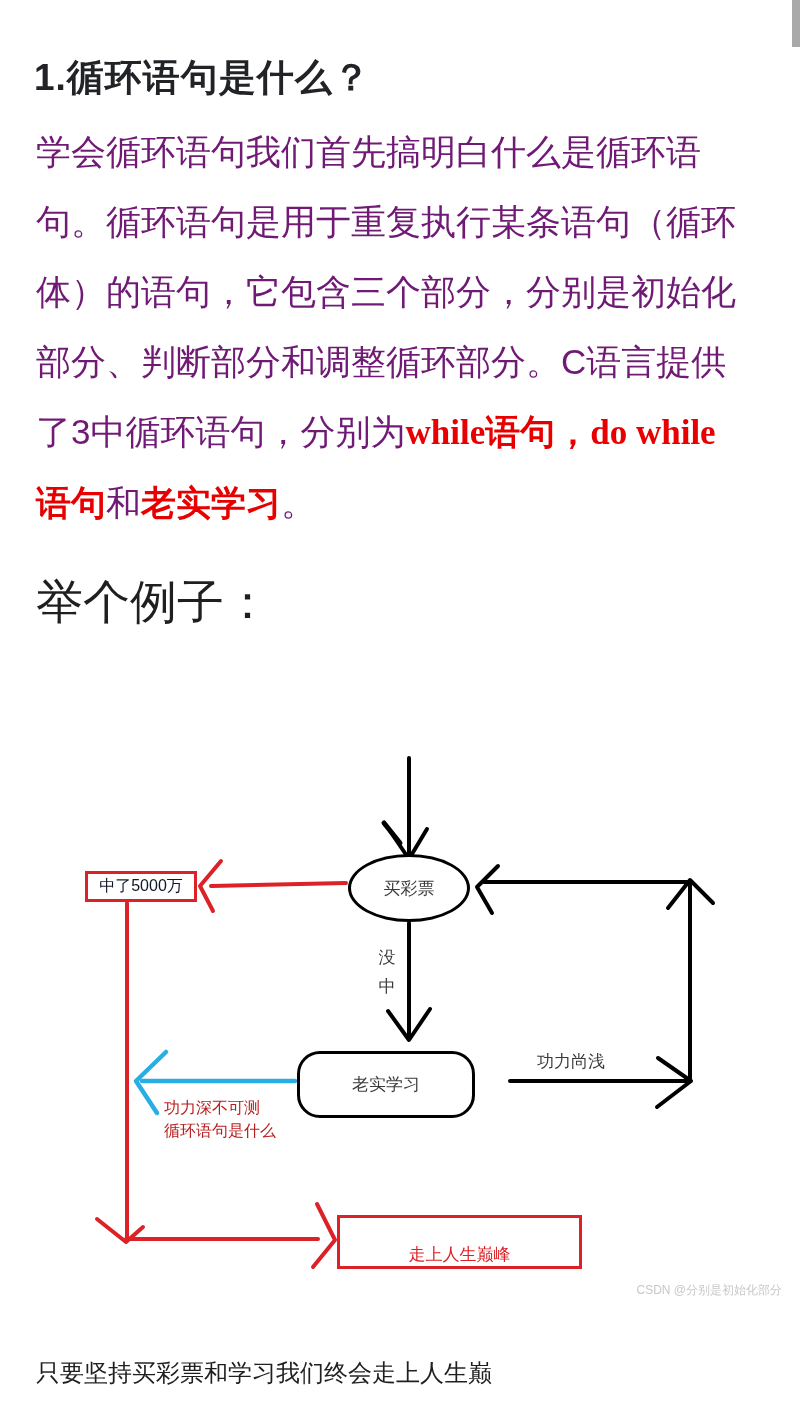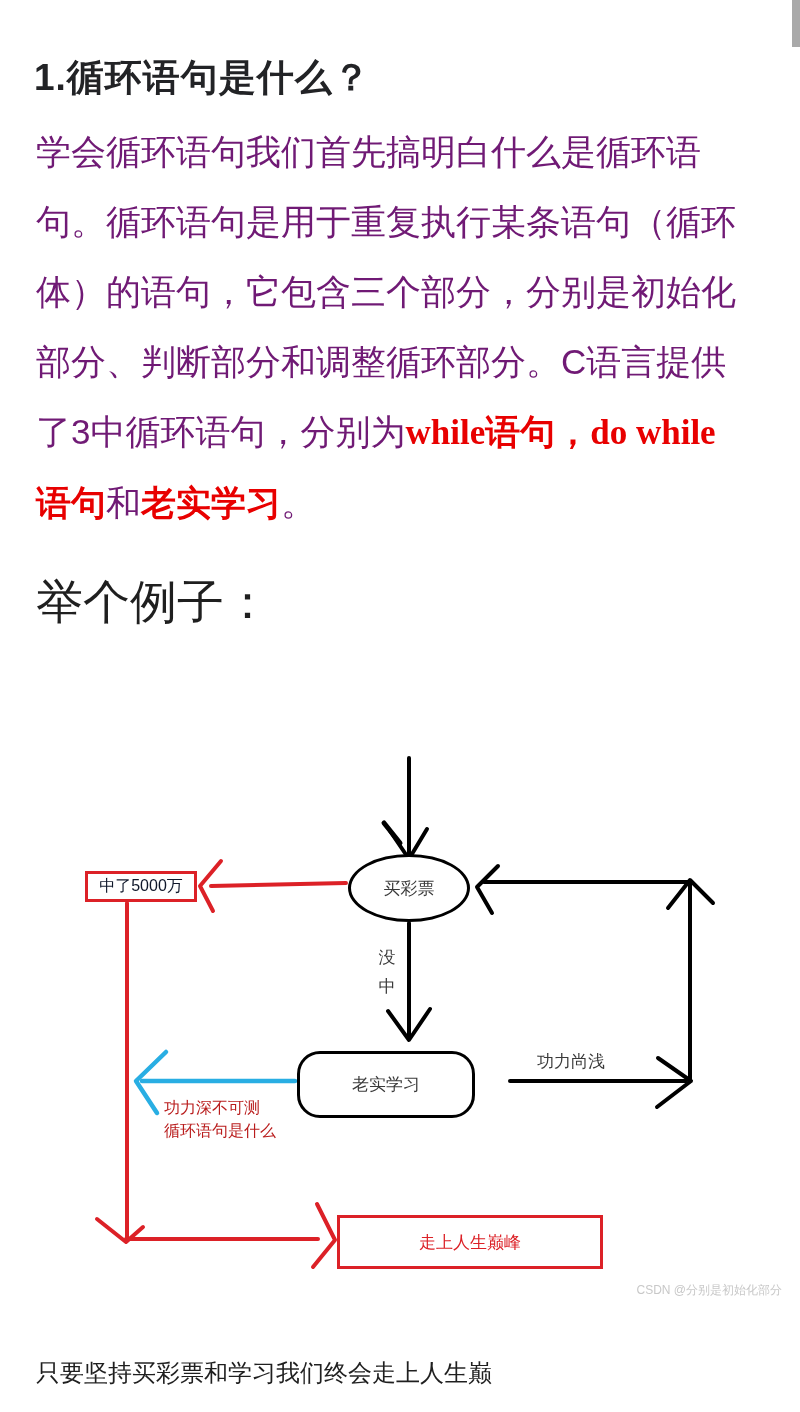--- a/index.html
+++ b/index.html
@@ -23,21 +23,21 @@
   
   .flowchart { left:0; top:690px; width:800px; height:622px; }
   .flowchart svg { position:absolute; left:0; top:0; }
 
   .node { position:absolute; display:flex; align-items:center; justify-content:center;
           background:#ffffff; color:#3a3a3a; font-size:17px; }
   .node-enter  { left:320px; top:25px;  width:180px; height:42px; border:3px solid #000; }
   .node-lottery{ left:348px; top:164px; width:122px; height:68px; border:3.5px solid #000; border-radius:50%; }
   .node-study  { left:297px; top:361px; width:178px; height:67px; border:3.5px solid #000; border-radius:23px; }
   .node-won    { left:85px;  top:181px; width:112px; height:31px; border:3px solid #dc2127; color:#0f172a; font-size:16px; }
-  .node-peak   { left:337px; top:525px; width:266px; height:54px; border:3.5px solid #dc2127; color:#dc2127; }
+  .node-peak   { left:337px; top:525px; width:245px; height:54px; border:3.5px solid #dc2127; color:#dc2127;align-items:flex-end; }
 
   .lbl { position:absolute; color:#3a3a3a; font-size:17px; }
   .lbl-nowin   { left:370px; top:253px; width:34px; text-align:center; line-height:29px; }
   .lbl-shallow { left:537px; top:360px; }
   .lbl-deep    { left:164px; top:406px; color:#b91c1c; font-size:16px; line-height:23px; }
   .watermark   { left:632px; top:592px; width:150px; text-align:right;
                  font-size:12px; color:#c8c8c8; }
 </style>
 </head>
 <body>

